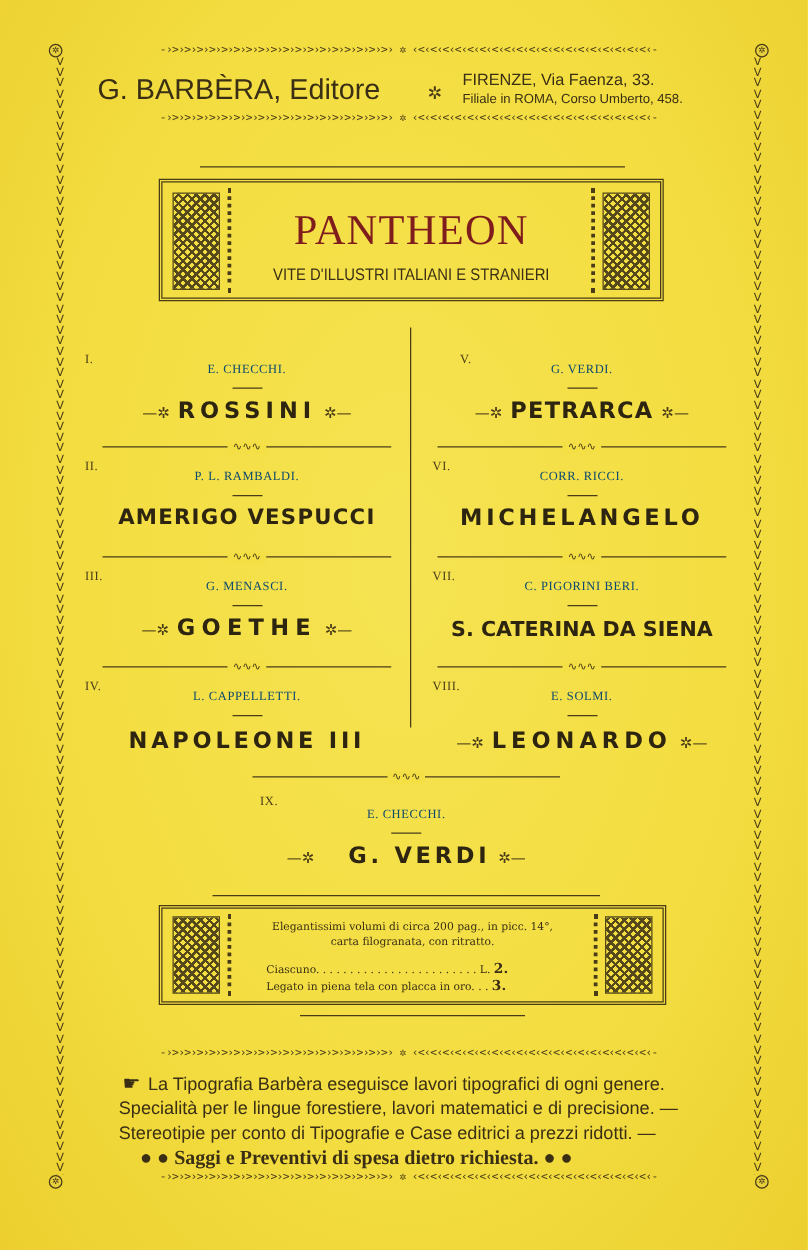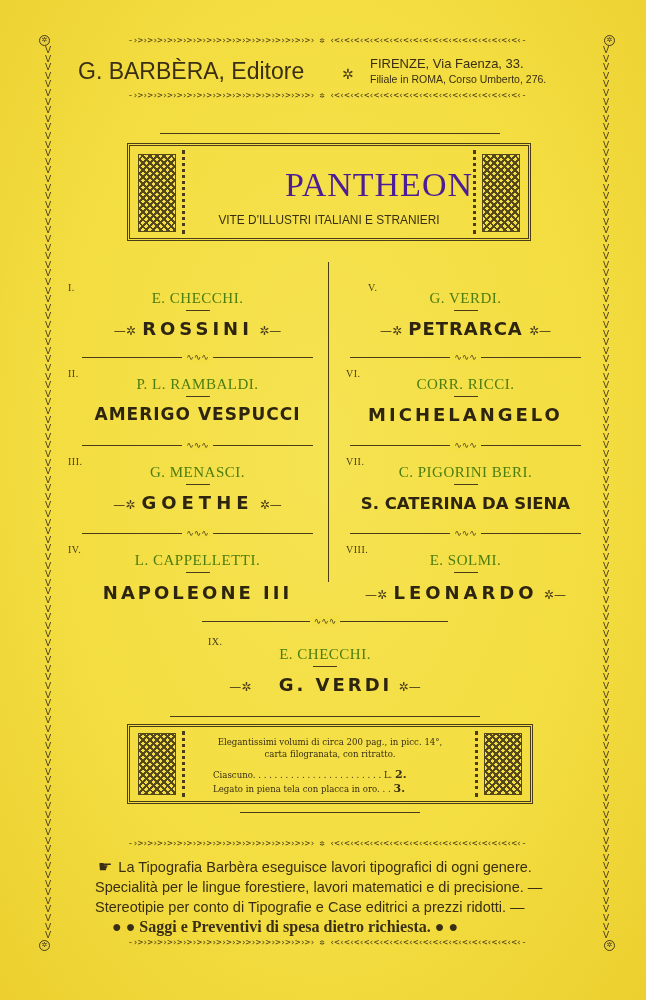--- a/index.html
+++ b/index.html
@@ -18,25 +18,25 @@
   .pub{position:absolute;left:48px;top:2px;font-family:"Liberation Sans",sans-serif;font-size:23px;color:#3a2f14;}
   .star{position:absolute;left:312px;top:10px;font-size:14px;color:#4a3c18;}
   .addr1{position:absolute;left:340px;top:0px;font-family:"Liberation Sans",sans-serif;font-size:13px;}
   .addr2{position:absolute;left:340px;top:17px;font-family:"Liberation Sans",sans-serif;font-size:10.5px;}
   .thinline{position:absolute;height:1px;background:#4a3c18;}
   .titlebox{position:absolute;left:127px;top:143px;width:404px;height:98px;border:3px double #4a3c18;box-sizing:border-box;}
   .titlebox .inner{position:absolute;left:52px;right:52px;top:4px;bottom:4px;border-left:3px dotted #4a3c18;border-right:3px dotted #4a3c18;}
   .ornpanel{position:absolute;top:8px;width:36px;height:76px;background:
       repeating-linear-gradient(45deg,#3a2f14 0 2px,transparent 2px 5px),
       repeating-linear-gradient(-45deg,#3a2f14 0 2px,transparent 2px 5px);border:1px solid #3a2f14;opacity:.85;}
-  .title{position:absolute;left:0;right:0;top:16px;text-align:right;font-size:34px;letter-spacing:1px;color:#4c1d95;}
+  .title{position:absolute;left:0;right:0;top:16px;text-align:center;font-size:34px;letter-spacing:1px;color:#7f1d1d;}
   .subtitle{position:absolute;left:0;right:0;top:62px;text-align:center;font-family:"Liberation Sans",sans-serif;font-size:13.5px;transform:scaleX(.88);font-weight:normal;color:#3a2f14;}
   .col{position:absolute;width:255px;}
   .num{position:absolute;font-size:10px;color:#4a3c18;letter-spacing:.5px;}
-  .author{position:absolute;left:0;right:0;text-align:center;font-size:15px;letter-spacing:.5px;color:#4d7c0f;}
+  .author{position:absolute;left:0;right:0;text-align:center;font-size:10px;letter-spacing:.5px;color:#0c4a6e;}
   .aline{position:absolute;left:50%;width:24px;margin-left:-12px;height:1px;background:#4a3c18;}
   .name{position:absolute;left:0;right:0;text-align:center;font-family:"DejaVu Sans",sans-serif;font-weight:bold;font-size:18px;color:#2e2510;white-space:nowrap;}
   .name .deco{font-weight:normal;font-size:12px;color:#4a3c18;letter-spacing:0;}
   .sep{position:absolute;left:0;right:0;height:10px;text-align:center;font-size:9px;color:#4a3c18;}
   .sep::before{content:"";position:absolute;left:12px;right:12px;top:5px;height:1px;background:#4a3c18;}
   .sep span{position:relative;background:#f4df45;padding:0 4px;font-family:"DejaVu Sans",sans-serif;}
   .divider{position:absolute;left:328px;top:262px;width:1px;height:320px;background:#4a3c18;}
   .pricebox{position:absolute;left:127px;top:724px;width:406px;height:80px;border:3px double #4a3c18;box-sizing:border-box;}
   .pricebox .inner{position:absolute;left:52px;right:52px;top:4px;bottom:4px;border-left:3px dotted #4a3c18;border-right:3px dotted #4a3c18;}
   .pricetext{position:absolute;left:0;right:0;font-family:"DejaVu Serif",serif;font-size:8.6px;text-align:center;color:#3a2f14;}
@@ -59,21 +59,21 @@
   <div class="corner" style="left:-5px;top:-5px;">✲</div>
   <div class="corner" style="right:-5px;top:-5px;">✲</div>
   <div class="corner" style="left:-5px;bottom:-5px;">✲</div>
   <div class="corner" style="right:-5px;bottom:-5px;">✲</div>
 </div>
 
 <div class="header">
   <div class="pub">G. BARBÈRA, Editore</div>
   <div class="star">✲</div>
   <div class="addr1">FIRENZE, Via Faenza, 33.</div>
-  <div class="addr2">Filiale in ROMA, Corso Umberto, 276.</div>
+  <div class="addr2">Filiale in ROMA, Corso Umberto, 458.</div>
 </div>
 
 <div class="thinline" style="left:160px;top:133px;width:340px;"></div>
 
 <div class="titlebox">
   <div class="ornpanel" style="left:8px;"></div>
   <div class="ornpanel" style="right:8px;"></div>
   <div class="inner">
     <div class="title">PANTHEON</div>
     <div class="subtitle">VITE D'ILLUSTRI ITALIANI E STRANIERI</div>

